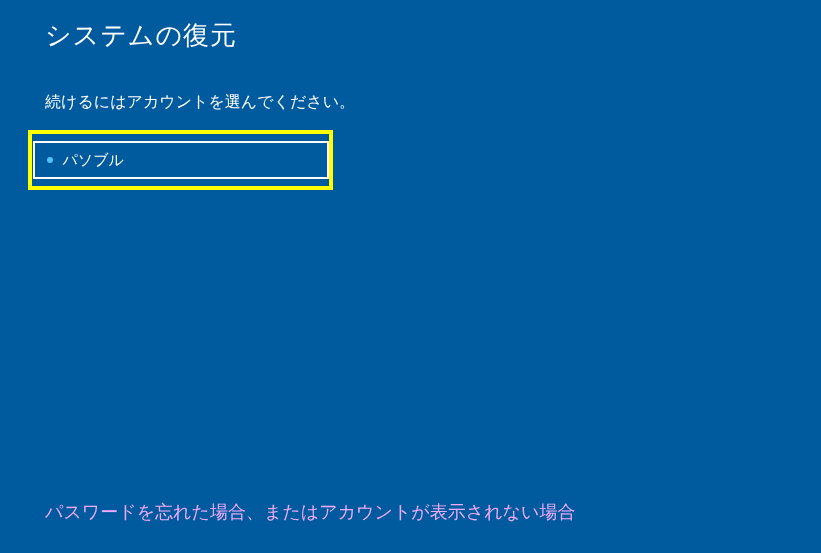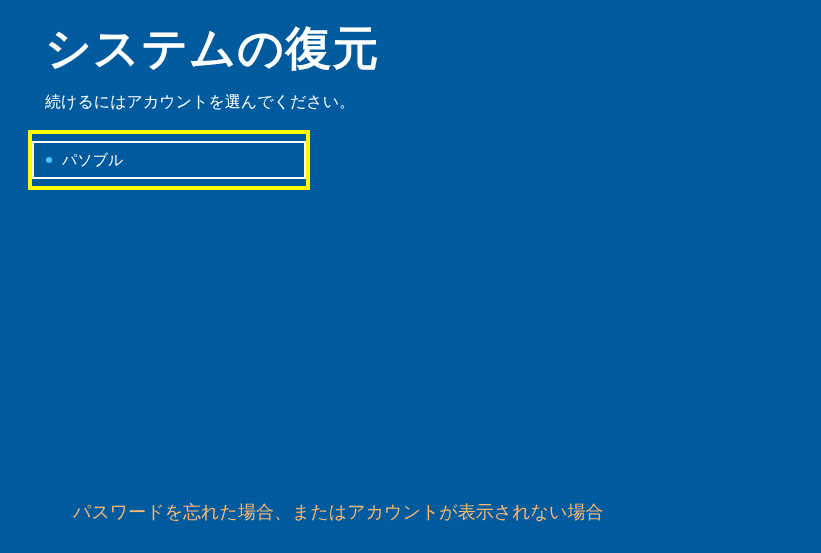--- a/index.html
+++ b/index.html
@@ -13,36 +13,36 @@
       background-color: #005a9e;
       font-family: "Yu Gothic UI", "Meiryo UI", sans-serif;
       color: #ffffff;
       position: relative;
       overflow: hidden;
     }
     .page-title {
       position: absolute;
       left: 45px;
       top: 18px;
-      font-size: 46px;
-      font-weight: 700;
+      font-size: 26px;
+      font-weight: 400;
       letter-spacing: 1px;
     }
     .instruction-text {
       position: absolute;
       left: 45px;
       top: 92px;
       font-size: 16px;
       font-weight: 400;
     }
     .highlight-box {
       position: absolute;
       left: 28px;
       top: 130px;
-      width: 282px;
+      width: 305px;
       height: 60px;
       border: 4px solid #ffff00;
       display: flex;
       align-items: center;
       justify-content: center;
     }
     .account-item {
       width: 296px;
       height: 38px;
       border: 2px solid #ffffff;
@@ -64,23 +64,22 @@
       font-size: 15px;
       color: #ffffff;
       font-weight: 400;
     }
     .footer-link {
       position: absolute;
       left: 45px;
       bottom: 29px;
       font-size: 18px;
       font-weight: 400;
-      color: #fdba74;
+      color: #f0abfc;
       cursor: pointer;
-      margin-left: 28px;
     }
   </style>
 </head>
 <body>
 
 <div class="page-title">システムの復元</div>
 
 <div class="instruction-text">続けるにはアカウントを選んでください。</div>
 
 <div class="highlight-box">

